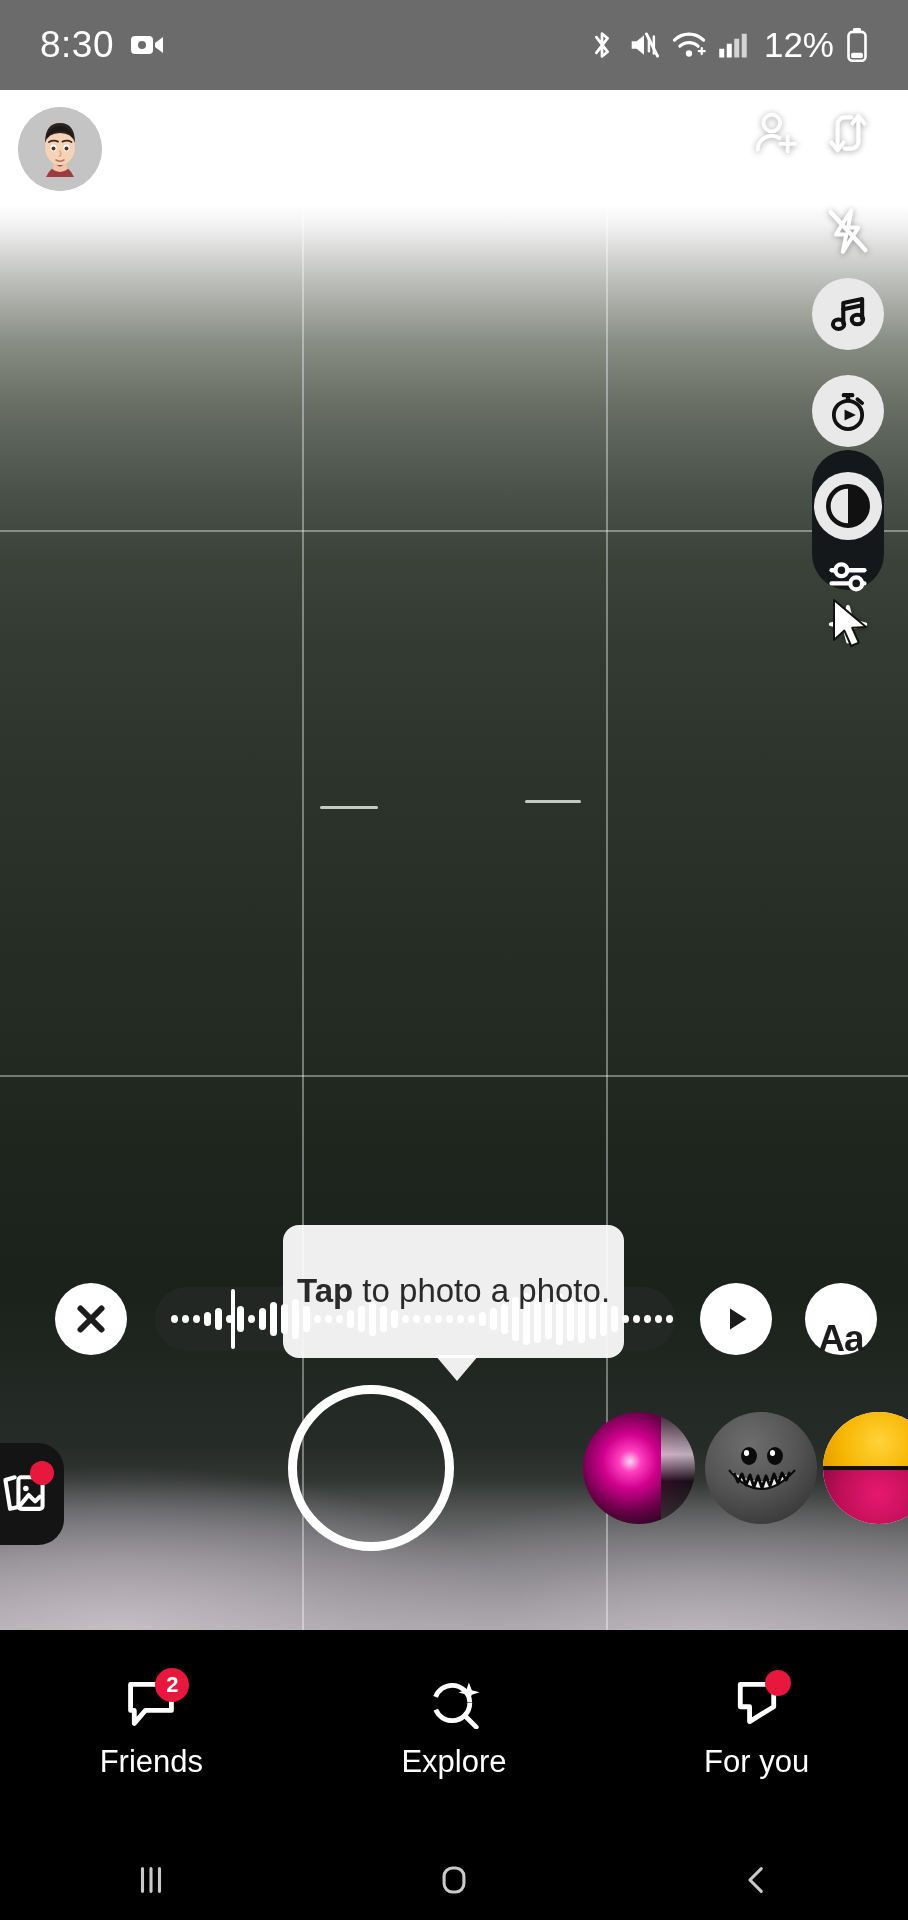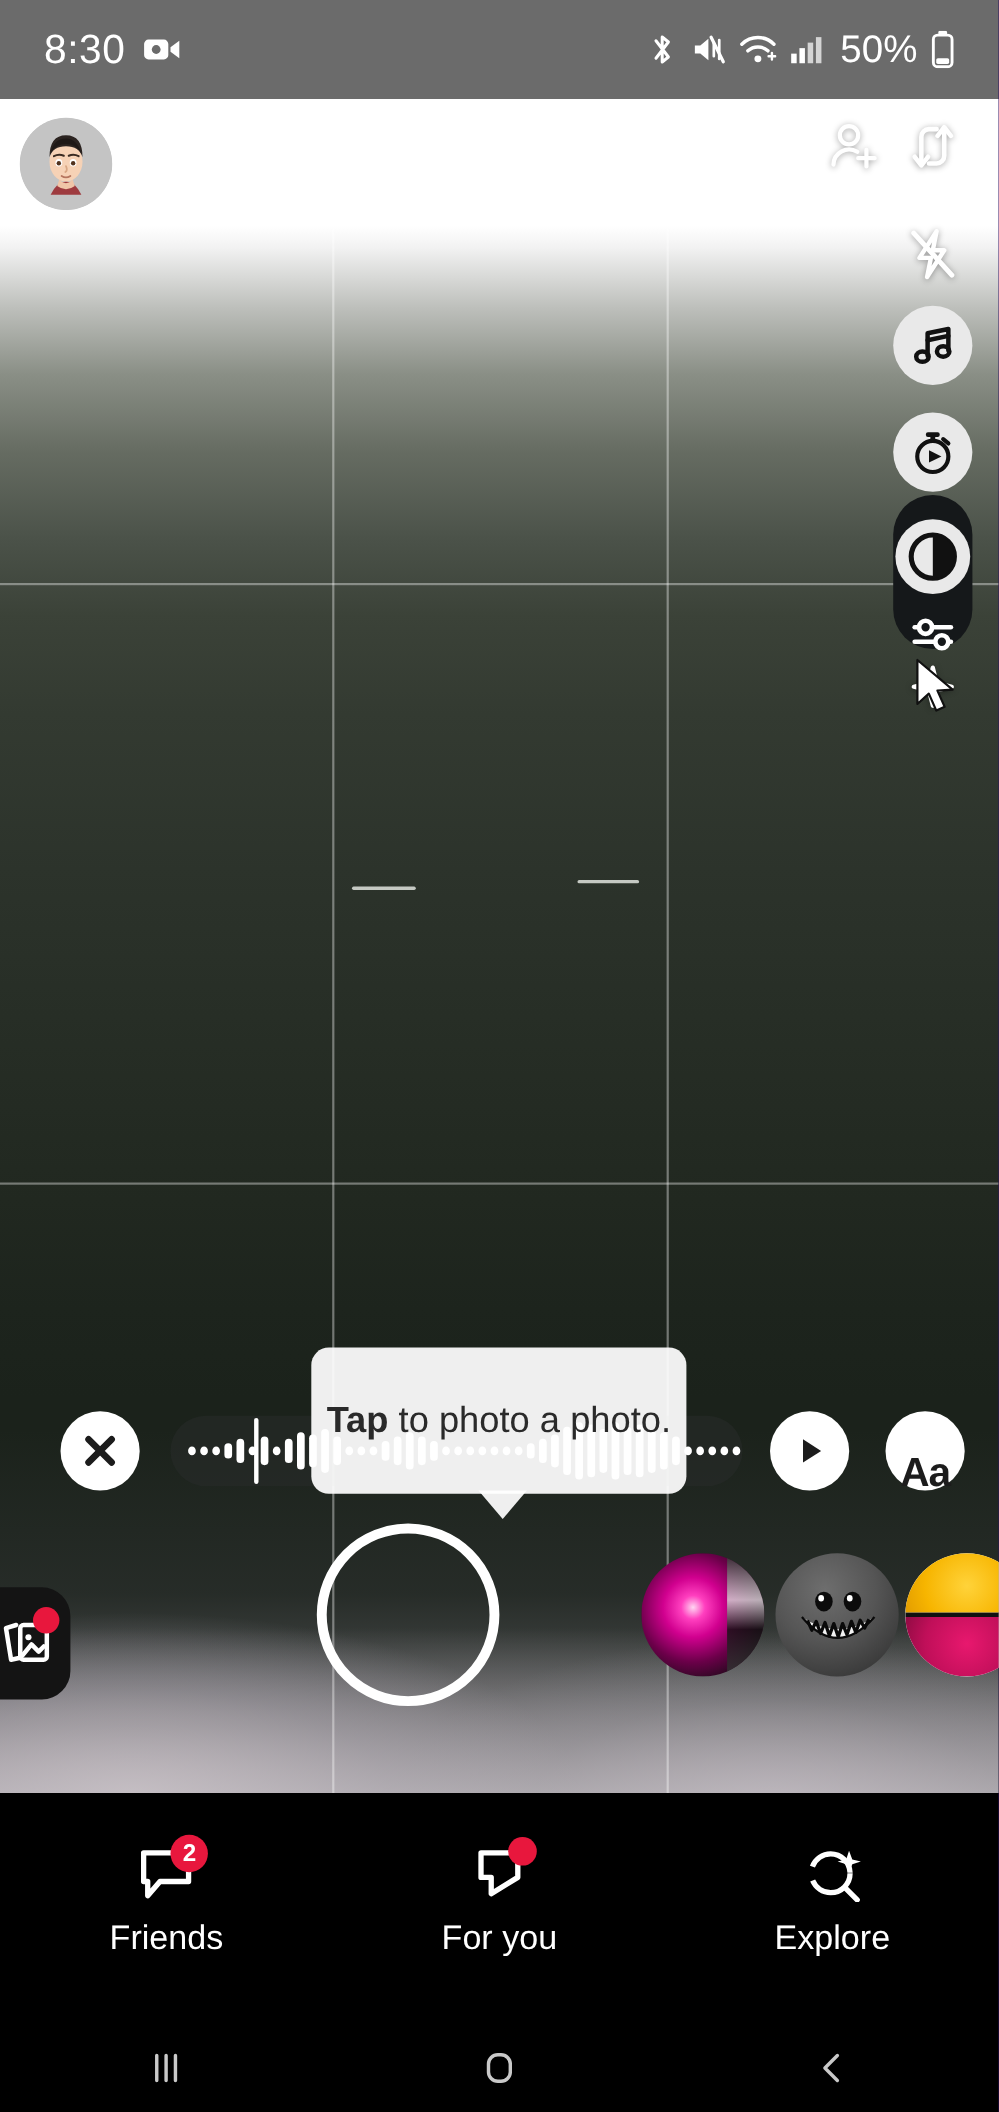--- a/index.html
+++ b/index.html
@@ -2,21 +2,21 @@
 <html><head>
 <meta charset="utf-8">
 <style>
   * { margin:0; padding:0; box-sizing:border-box; }
   html,body {
     width:908px; height:1920px;
     background:#000;
     font-family:"Liberation Sans", sans-serif;
     overflow:hidden;
   }
-  #app { position:relative; width:908px; height:1920px; background:#4c1d95; overflow:hidden; }
+  #app { position:relative; width:908px; height:1920px; background:#fef9c3; overflow:hidden; }
 
   
   .statusbar{
     position:absolute; left:0; top:0; width:908px; height:90px;
     background:#6b6b6b;
     display:flex; align-items:center; justify-content:space-between;
     padding:0 40px;
     color:#fff;
   }
   .sb-left{ display:flex; align-items:center; gap:16px; }
@@ -244,21 +244,21 @@
           </svg>
       </span>
       <span class="sb-icon">
         <svg width="30" height="28" viewBox="0 0 24 22">
             <rect x="1" y="14" width="4" height="7" fill="#fff"></rect>
             <rect x="7" y="10" width="4" height="11" fill="#fff"></rect>
             <rect x="13" y="6" width="4" height="15" fill="#d4d4d4"></rect>
             <rect x="19" y="2" width="4" height="19" fill="#d4d4d4"></rect>
           </svg>
       </span>
-      <span class="sb-batt-text">50%</span>
+      <span class="sb-batt-text">12%</span>
       <span class="sb-icon">
         <svg width="22" height="34" viewBox="0 0 16 26">
             <rect x="5" y="0" width="6" height="3" rx="1" fill="#fff"></rect>
             <rect x="1.5" y="3" width="13" height="22" rx="3" fill="none" stroke="#fff" stroke-width="2"></rect>
             <rect x="3.5" y="19" width="9" height="4" rx="1.2" fill="#fff"></rect>
           </svg>
       </span>
     </div>
   </div>
 
@@ -490,36 +490,36 @@
             <path d="M4 4 H26 V18 H12 L6 25 V18 H4 Z" stroke="#fff" stroke-width="2.6" fill="none" stroke-linejoin="round"></path>
           </svg>
         <div class="badge-num">2</div>
       </div>
       <div class="nav-label">Friends</div>
     </div>
 
     <div class="nav-item">
       <div class="nav-icon-wrap">
         <svg width="56" height="52" viewBox="0 0 30 28">
+            <circle cx="14" cy="14" r="9.5" stroke="#fff" stroke-width="2.6" fill="none" stroke-dasharray="26 7"></circle>
+            <path d="M21 21 L27 27" stroke="#fff" stroke-width="2.6" stroke-linecap="round"></path>
+            <path d="M23 3 L24.6 7.2 L28.8 8.2 L24.6 9.6 L23 13.6 L21.6 9.6 L17.4 8.2 L21.6 7.2 Z" fill="#fff"></path>
+          </svg>
+      </div>
+      <div class="nav-label">Explore</div>
+    </div>
+
+    <div class="nav-item">
+      <div class="nav-icon-wrap">
+        <svg width="56" height="52" viewBox="0 0 30 28">
             <path d="M6 4 H24 V16 L11 24 V16 H6 Z" stroke="#fff" stroke-width="2.6" fill="none" stroke-linejoin="round"></path>
           </svg>
         <div class="badge-dot"></div>
       </div>
       <div class="nav-label">For you</div>
-    </div>
-
-    <div class="nav-item">
-      <div class="nav-icon-wrap">
-        <svg width="56" height="52" viewBox="0 0 30 28">
-            <circle cx="14" cy="14" r="9.5" stroke="#fff" stroke-width="2.6" fill="none" stroke-dasharray="26 7"></circle>
-            <path d="M21 21 L27 27" stroke="#fff" stroke-width="2.6" stroke-linecap="round"></path>
-            <path d="M23 3 L24.6 7.2 L28.8 8.2 L24.6 9.6 L23 13.6 L21.6 9.6 L17.4 8.2 L21.6 7.2 Z" fill="#fff"></path>
-          </svg>
-      </div>
-      <div class="nav-label">Explore</div>
     </div>
   </div>
 
   <div class="sysnav">
     <div class="sysnav-btn">
       <svg width="34" height="34" viewBox="0 0 24 24">
           <path d="M6 4 V20 M12 4 V20 M18 4 V20" stroke="#c9c9c9" stroke-width="2.2" stroke-linecap="round"></path>
         </svg>
     </div>
     <div class="sysnav-btn">

